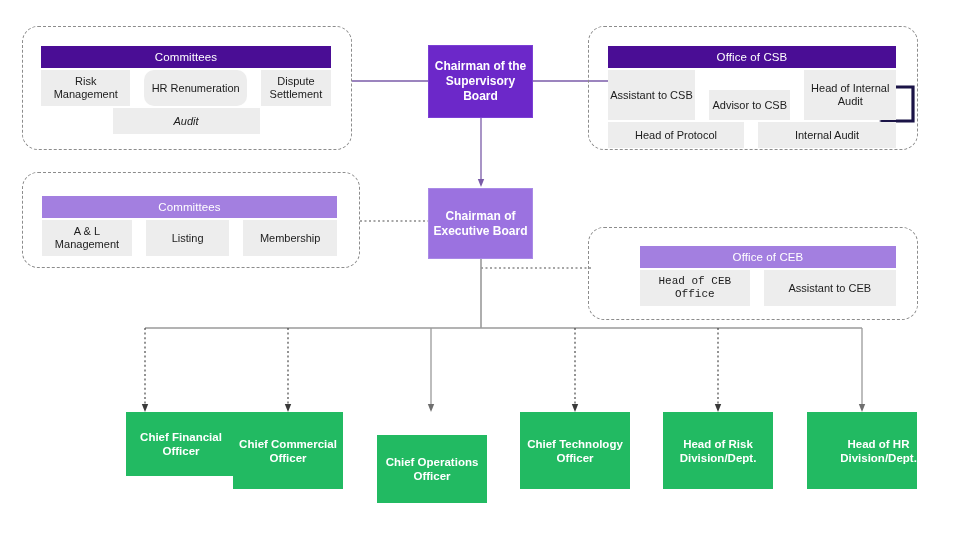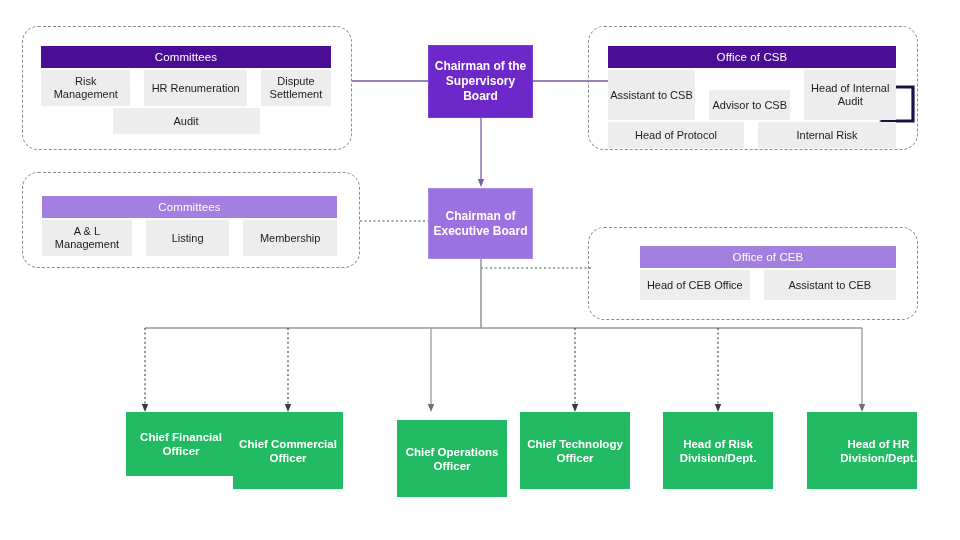--- a/index.html
+++ b/index.html
@@ -148,73 +148,73 @@
 
     <path d="M893,87 L913,87 L913,121 L884,121" fill="none" stroke="#1B1447" stroke-width="3.2" stroke-linejoin="miter" stroke-linecap="butt" marker-end="url(#arrow-navy)"></path>
   </svg>
 
   <div class="group-box" style="left:22px; top:26px; width:330px; height:124px;"></div>
 
   <div class="panel" style="left:41px; top:46px; width:290px;">
     <div class="panel-header hdr-dark">Committees</div>
     <div class="cell-row">
       <div class="cell" style="width:97px;">Risk Management</div>
-      <div class="cell" style="width:111px;">HR Renumeration</div>
+      <div class="cell" style="width:111px;border-radius:10px;">HR Renumeration</div>
       <div class="cell" style="width:76px;">Dispute Settlement</div>
     </div>
     <div class="cell-row" style="justify-content:center;">
-      <div class="cell" style="width:147px; min-height:26px;">Audit</div>
+      <div class="cell" style="width:147px; min-height:26px;font-style:italic;">Audit</div>
     </div>
   </div>
 
   <div class="group-box" style="left:588px; top:26px; width:330px; height:124px;"></div>
 
   <div class="panel" style="left:608px; top:46px; width:288px;">
     <div class="panel-header hdr-dark">Office of CSB</div>
     <div class="cell-row">
       <div class="cell" style="width:95px;">Assistant to CSB</div>
       <div class="cell" style="width:89px;margin-top:20px;">Advisor to CSB</div>
       <div class="cell" style="width:100px;">Head of Internal Audit</div>
     </div>
     <div class="cell-row">
       <div class="cell" style="width:142px; min-height:26px;">Head of Protocol</div>
-      <div class="cell" style="width:144px; min-height:26px;">Internal Risk</div>
+      <div class="cell" style="width:144px; min-height:26px;">Internal Audit</div>
     </div>
   </div>
 
   <div class="group-box" style="left:22px; top:172px; width:338px; height:96px;"></div>
 
   <div class="panel" style="left:42px; top:196px; width:295px;">
     <div class="panel-header hdr-light">Committees</div>
     <div class="cell-row">
       <div class="cell" style="width:96px;">A &amp; L Management</div>
       <div class="cell" style="width:89px;">Listing</div>
       <div class="cell" style="width:100px;">Membership</div>
     </div>
   </div>
 
   <div class="group-box" style="left:588px; top:227px; width:330px; height:93px;"></div>
 
   <div class="panel" style="left:608px; top:246px; width:288px;padding-left:32px;">
     <div class="panel-header hdr-light">Office of CEB</div>
     <div class="cell-row">
-      <div class="cell" style="width:120px;">Head of CEB Office</div>
+      <div class="cell" style="width:120px;font-family:Liberation Mono, monospace;">Head of CEB Office</div>
       <div class="cell" style="width:145px;">Assistant to CEB</div>
     </div>
   </div>
 
   <div class="node-box node-csb" style="left:428px; top:45px; width:105px; height:73px;">Chairman of the Supervisory Board</div>
 
   <div class="node-box node-ceb" style="left:428px; top:188px; width:105px; height:71px;">Chairman of Executive Board</div>
 
   <div class="leaf-box" style="left:86px; top:412px; width:110px; height:64px;margin-left:40px;">Chief Financial Officer</div>
 
   <div class="leaf-box" style="left:233px; top:412px; width:110px; height:77px;">Chief Commercial Officer</div>
 
-  <div class="leaf-box" style="left:377px; top:420px; width:110px; height:77px;margin-left:20px;">Chief Operations Officer</div>
+  <div class="leaf-box" style="left:377px; top:435px; width:110px; height:68px;">Chief Operations Officer</div>
 
   <div class="leaf-box" style="left:520px; top:412px; width:110px; height:77px;">Chief Technology Officer</div>
 
   <div class="leaf-box" style="left:663px; top:412px; width:110px; height:77px;">Head of Risk Division/Dept.</div>
 
   <div class="leaf-box" style="left:807px; top:412px; width:110px; height:77px;padding-left:37px;">Head of HR Division/Dept.</div>
 
 </div>
 
 </body></html>

